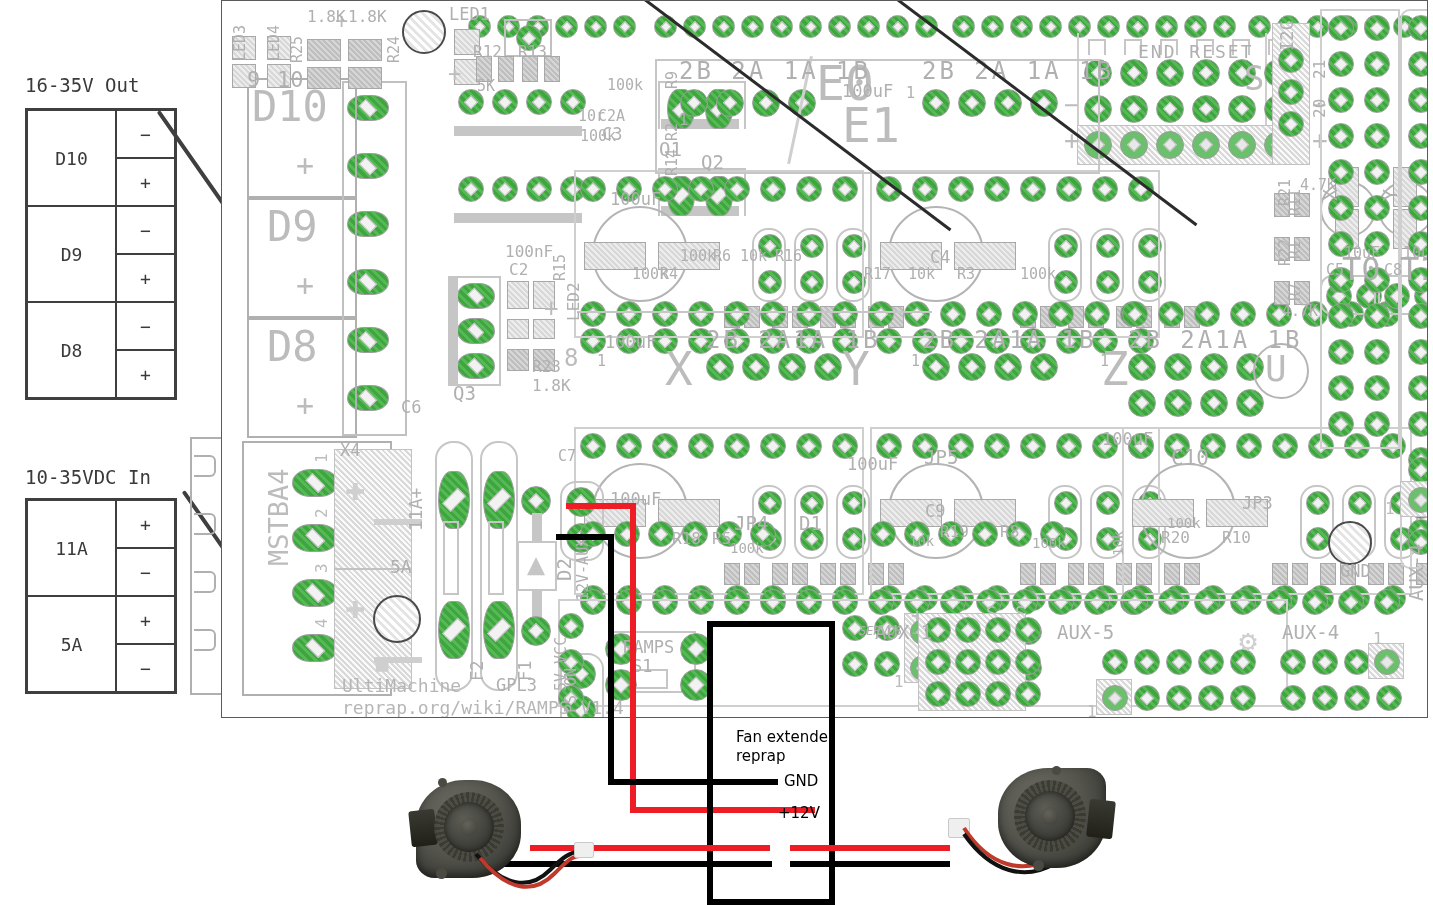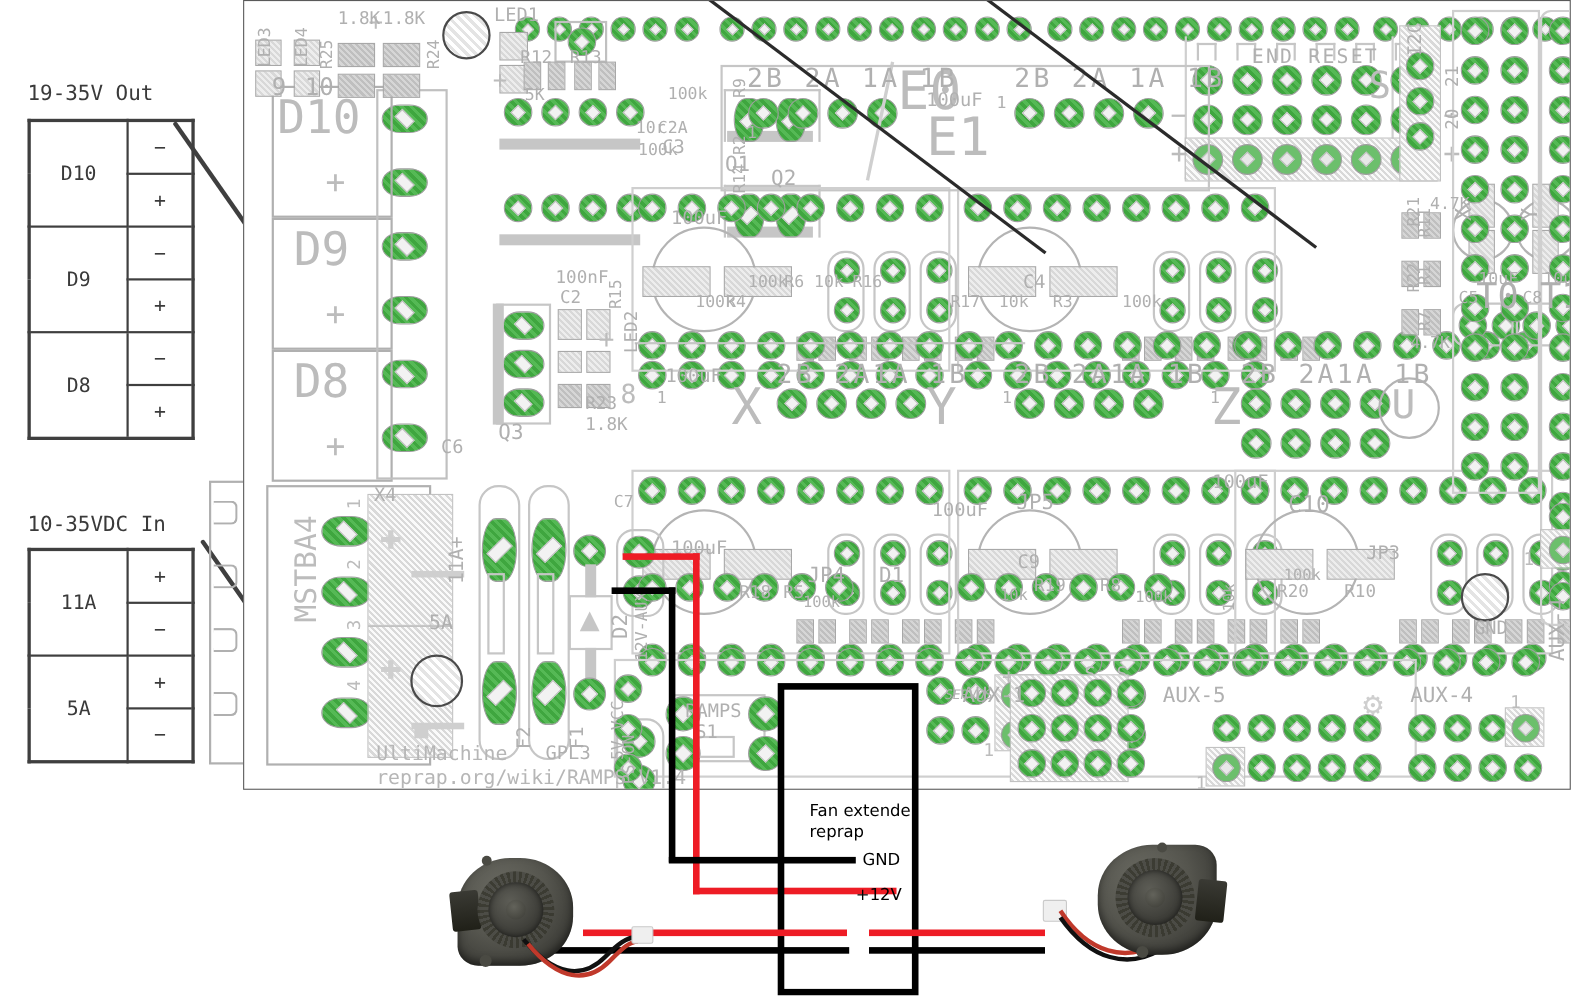--- a/index.html
+++ b/index.html
@@ -68,21 +68,21 @@
   .fan-center{position:absolute;border-radius:50%;background:
         radial-gradient(circle at 40% 35%,#63635b,#3b3b35);}
   .fan-mount{position:absolute;border-radius:50%;background:#4a4a43;}
   .fan-outlet{position:absolute;background:linear-gradient(180deg,#3a3a34,#202018);}
   .fan-conn{position:absolute;background:#efefef;border:1px solid #c9c9c9;border-radius:2px;}
 </style>
 </head>
 <body>
 
 <div class="abs" style="left:25px;top:74px;">
-  <span class="tbl-title">19-35V Out</span>
+  <span class="tbl-title">16-35V Out</span>
 </div>
 <table class="conn-table abs" style="left:25px;top:108px;">
   <tbody>
       <tr>
     <td class="cell-name" rowspan="2">D10</td>
     <td class="cell-sign">−</td>
   </tr>
   <tr>
     <td class="cell-sign">+</td>
   </tr>

